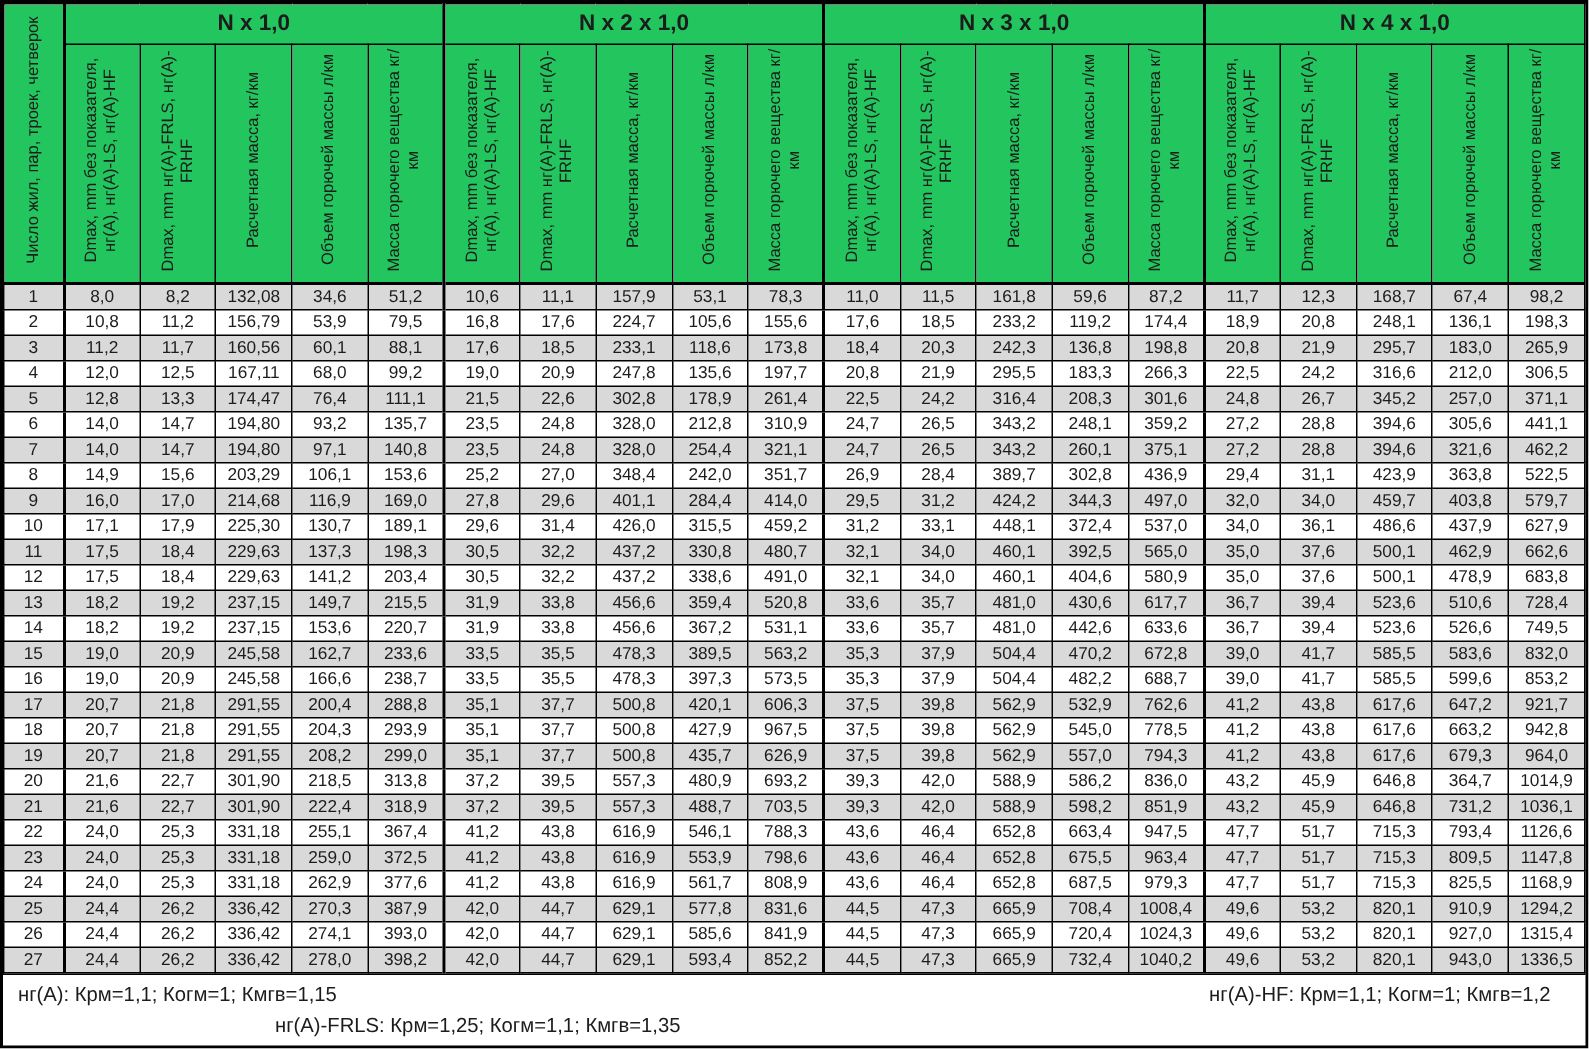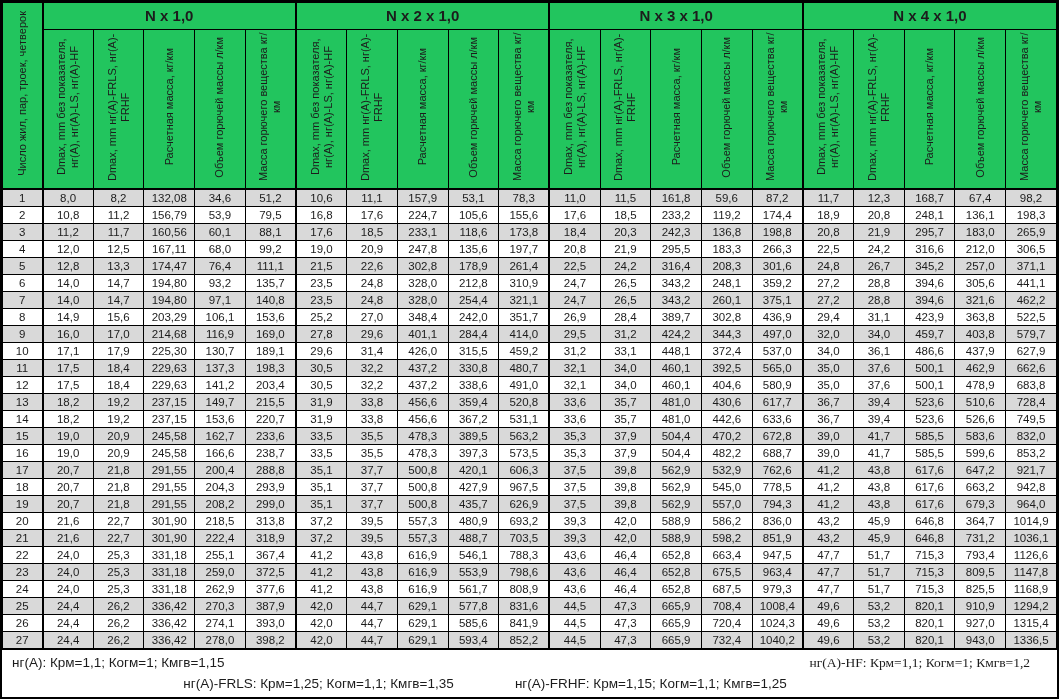--- a/index.html
+++ b/index.html
@@ -40,21 +40,21 @@
   tbody tr.stripe{background:#d9d9d9;}
   .footer{
     flex:1;border-top:1px solid #000;
     font-size:13.5px;position:relative;
     display:flex;flex-direction:column;justify-content:space-evenly;
   }
   .fline{position:relative;height:18px;line-height:18px;}
   .fseg{position:absolute;white-space:nowrap;}
   .f1a{left:10px;}
   .f1b{left:52%;transform:translateX(-50%);}
-  .f1c{left:87%;transform:translateX(-50%);font-family:Liberation Serif, serif;}
+  .f1c{left:87%;transform:translateX(-50%);}
   .f2a{left:30%;transform:translateX(-50%);}
   .f2b{left:61.5%;transform:translateX(-50%);}
 </style>
 </head>
 <body>
 
 <div class="page">
   <table>
     <colgroup>
       <col style="width:40px">
@@ -718,16 +718,15 @@
       </tbody>
   </table>
 
   <div class="footer">
     <div class="fline">
       <span class="fseg f1a">нг(A): Крм=1,1;  Когм=1;  Кмгв=1,15</span>
       <span class="fseg f1c">нг(A)-HF: Крм=1,1;  Когм=1;  Кмгв=1,2</span>
     </div>
     <div class="fline">
       <span class="fseg f2a">нг(A)-FRLS: Крм=1,25;  Когм=1,1;  Кмгв=1,35</span>
-      <span class="fseg f2b">нг(A)-FRHF: Крм=1,15;  Когм=1,1;  Кмгв=1,25</span>
     </div>
   </div>
 </div>
 
 </body></html>

